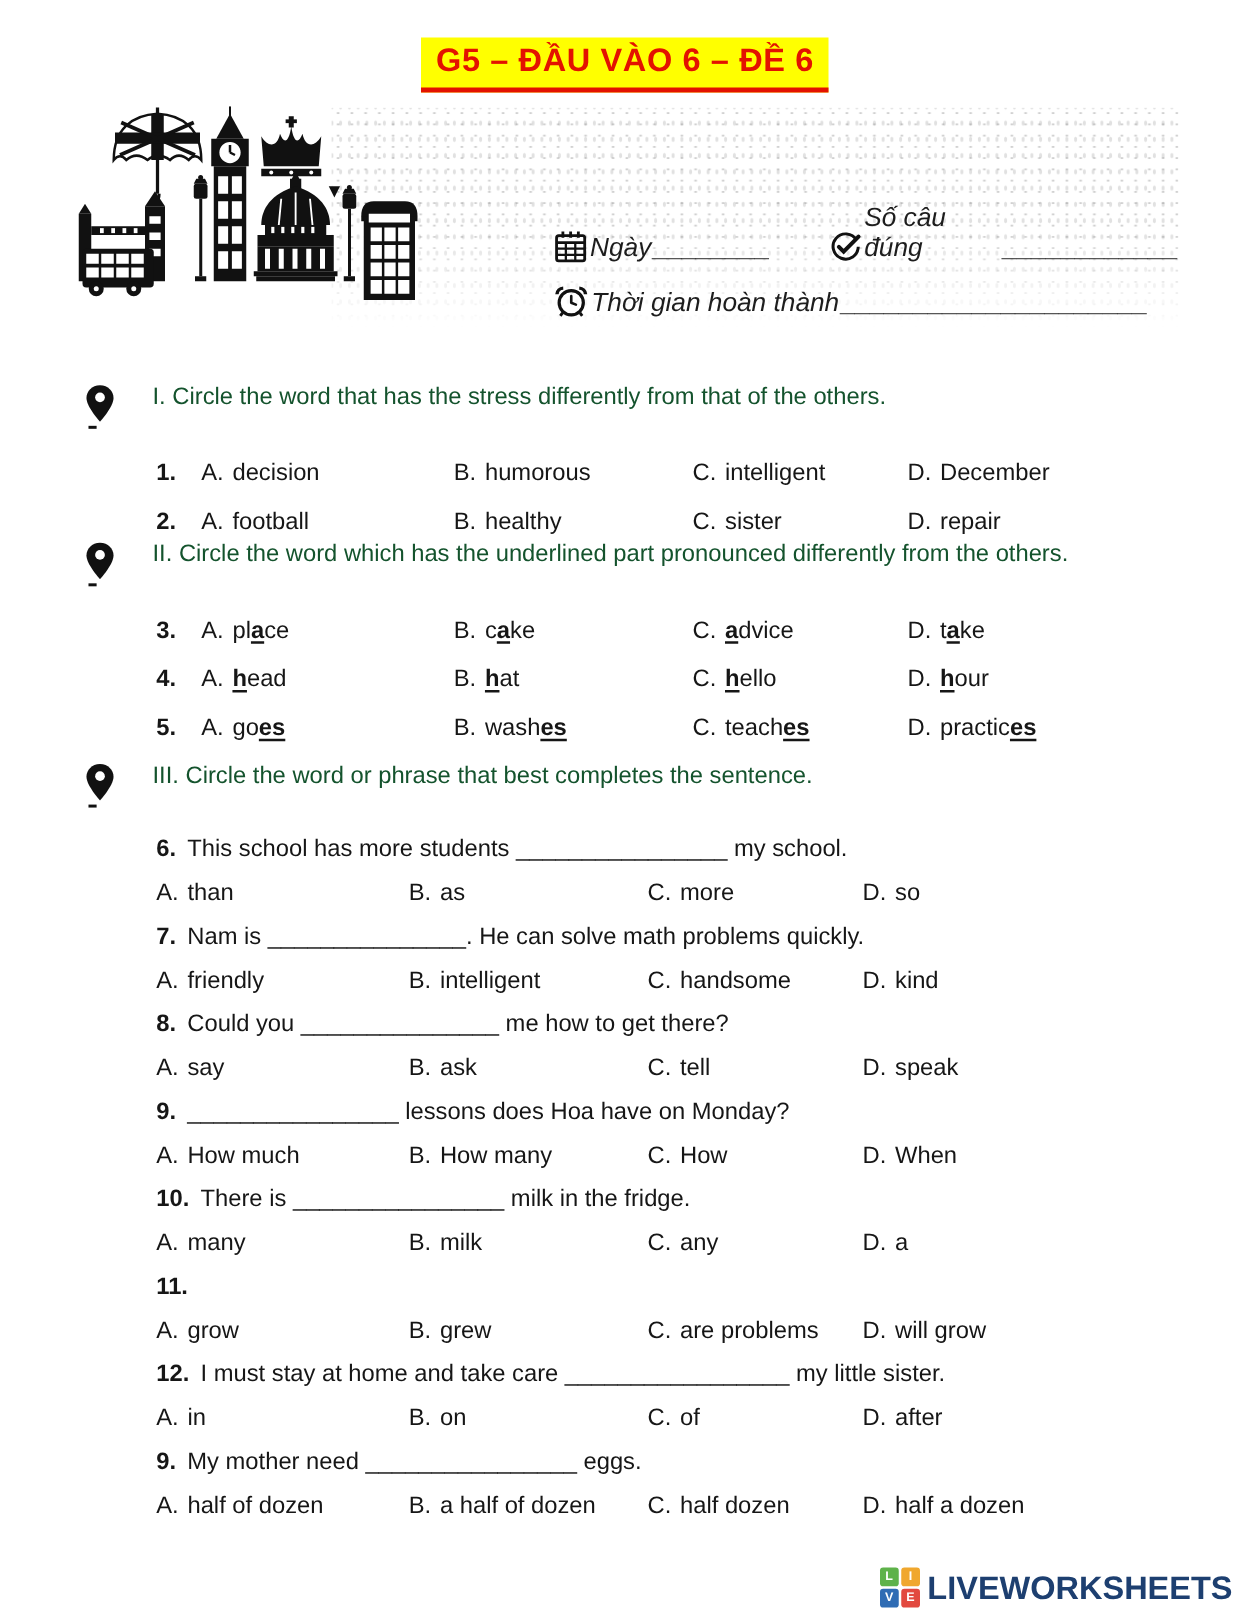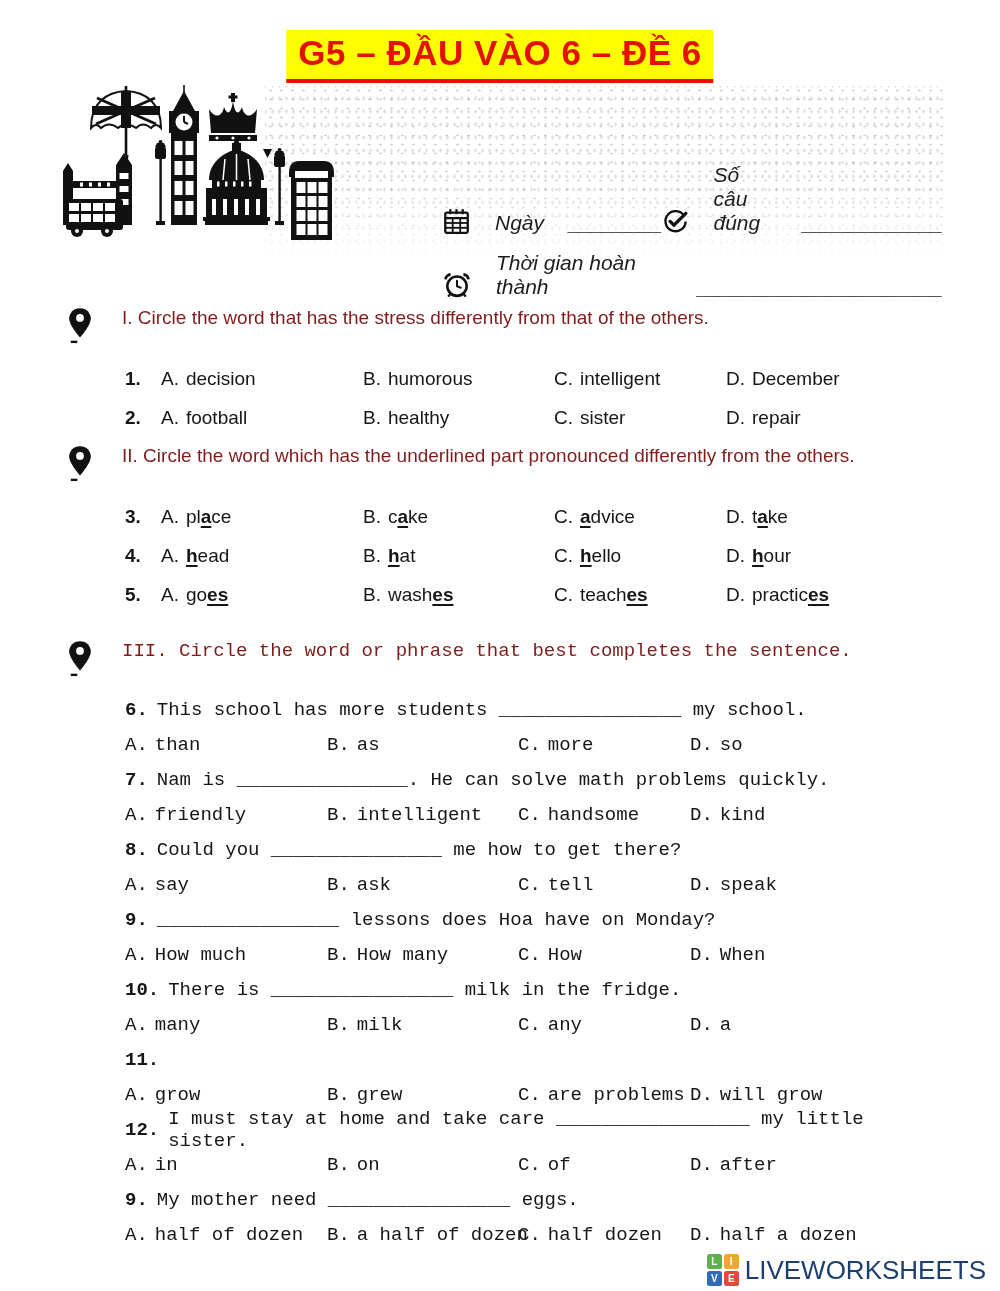--- a/index.html
+++ b/index.html
@@ -13,60 +13,60 @@
       radial-gradient(rgba(0,0,0,.40) 1px, transparent 1.4px),
       radial-gradient(rgba(0,0,0,.26) 1px, transparent 1.3px);
     background-size:11px 9px, 7px 13px;
     background-position:0 0, 4px 6px;
     opacity:.45;
     -webkit-mask-image:linear-gradient(to bottom, #000 55%, transparent);
             mask-image:linear-gradient(to bottom, #000 55%, transparent); }
 
   
   .title { position:absolute; top:30px; left:50%; transform:translateX(-50%);
-    font-size:35px; font-weight:700; letter-spacing:.5px;
+    font-size:26px; font-weight:700; letter-spacing:.5px;
     padding:3px 12px 6px; border-bottom:4px solid #d41000; white-space:nowrap; }
 
   
   .hero-art { position:absolute; left:60px; top:85px; }
 
   
   .hero-fields { position:absolute; left:443px; top:163px; width:500px;
     font-style:italic; font-size:21px; color:#1d1d1d; }
   .frow { display:flex; align-items:flex-end; }
   .frow.row2 { margin-top:16px; }
-  .field { display:flex; align-items:flex-end; gap:25px;font-style:italic; }
+  .field { display:flex; align-items:flex-end; gap:2px;font-style:italic; }
   .field-date { width:227px; }
   .field svg { flex:0 0 auto; }
   .f-blank { letter-spacing:0; white-space:pre; }
 
   
   .section { position:absolute; left:60px; width:885px; }
   .sec-header { position:relative; padding-left:62px; margin-bottom:18px; min-height:36px; }
   .sec-header .pin { position:absolute; left:7px; top:2px; }
-  .sec-instruction { font-size:19px; line-height:26px; color:#7f1d1d; max-width:795px; }
+  .sec-instruction { font-size:19px; line-height:26px; color:#14532d; max-width:795px; }
 
   .opt-row { display:grid; grid-template-columns:202px 191px 172px auto;
     height:39px; align-items:center; margin-left:65px; font-size:19px; }
   .opt-row.with-num { grid-template-columns:36px 202px 191px 172px auto; margin-left:65px; }
   .opt-row.sec3 { height:35px; }
   .stem-row { height:35px; display:flex; align-items:center; margin-left:65px; font-size:19px; }
   .stem-row .q-num { margin-right:9px; }
   .q-num { font-weight:700; }
   .stem-text { white-space:pre-wrap; }
   .opt { white-space:nowrap; }
   .opt-letter { margin-right:7px; }
   .u-part { font-weight:700; text-decoration:underline; text-decoration-thickness:2px; text-underline-offset:3px; }
 
   
   .footer { position:absolute; right:14px; bottom:5px; display:flex; align-items:center; gap:6px; }
   .logo-grid { display:grid; grid-template-columns:15px 15px; grid-auto-rows:15px; gap:2px; }
   .tile { border-radius:2.5px; color:#fff; font-size:10px; font-weight:700;
     display:flex; align-items:center; justify-content:center; line-height:1; }
-  .brand { font-size:26px; font-weight:400; letter-spacing:0; }
+  .brand { font-size:26px; font-weight:700; letter-spacing:0; }
 </style>
 </head>
 <body>
 
 <div class="page">
 
   <div class="noise"></div>
 
   <div class="title" style="color: rgb(227, 18, 0); background: rgb(255, 255, 0); border-bottom-color: rgb(227, 18, 0);">G5 – ĐẦU VÀO 6 – ĐỀ 6</div>
 
@@ -250,21 +250,21 @@
           <span class="opt"><span class="opt-letter">D.</span><span class="opt-text">December</span></span>
         </div>
         <div class="opt-row with-num">
           <span class="q-num">2.</span>
           <span class="opt"><span class="opt-letter">A.</span><span class="opt-text">football</span></span>
           <span class="opt"><span class="opt-letter">B.</span><span class="opt-text">healthy</span></span>
           <span class="opt"><span class="opt-letter">C.</span><span class="opt-text">sister</span></span>
           <span class="opt"><span class="opt-letter">D.</span><span class="opt-text">repair</span></span>
         </div>
       </div>
-      <div class="section" style="top: 443px;">
+      <div class="section" style="top: 431px;">
         <div class="sec-header">
   <svg class="pin" width="26" height="37" viewBox="0 0 24 34">
     <path fill="#111" d="M12 1C6 1 2 5.5 2 10.5 2 17 12 28 12 28s10-11 10-17.5C22 5.5 18 1 12 1z"></path>
     <circle cx="12" cy="10" r="3.6" fill="#fff"></circle>
     <rect x="3.5" y="31" width="6" height="2.2" fill="#111"></rect>
   </svg>
 <div class="sec-instruction">II. Circle the word which has the underlined part pronounced differently from the others.</div>
         </div>
         <div class="opt-row with-num">
           <span class="q-num">3.</span>
@@ -281,21 +281,21 @@
           <span class="opt"><span class="opt-letter">D.</span><span class="opt-text"><span></span><span class="u-part">h</span><span>our</span></span></span>
         </div>
         <div class="opt-row with-num">
           <span class="q-num">5.</span>
           <span class="opt"><span class="opt-letter">A.</span><span class="opt-text"><span>go</span><span class="u-part">es</span><span></span></span></span>
           <span class="opt"><span class="opt-letter">B.</span><span class="opt-text"><span>wash</span><span class="u-part">es</span><span></span></span></span>
           <span class="opt"><span class="opt-letter">C.</span><span class="opt-text"><span>teach</span><span class="u-part">es</span><span></span></span></span>
           <span class="opt"><span class="opt-letter">D.</span><span class="opt-text"><span>practic</span><span class="u-part">es</span><span></span></span></span>
         </div>
       </div>
-      <div class="section" style="top: 638px; font-family: Liberation Mono, monospace;">
+      <div class="section" style="top: 608px;">
         <div class="sec-header">
   <svg class="pin" width="26" height="37" viewBox="0 0 24 34">
     <path fill="#111" d="M12 1C6 1 2 5.5 2 10.5 2 17 12 28 12 28s10-11 10-17.5C22 5.5 18 1 12 1z"></path>
     <circle cx="12" cy="10" r="3.6" fill="#fff"></circle>
     <rect x="3.5" y="31" width="6" height="2.2" fill="#111"></rect>
   </svg>
 <div class="sec-instruction">III. Circle the word or phrase that best completes the sentence.</div>
         </div>
         <div class="stem-row">
           <span class="q-num">6.</span>

